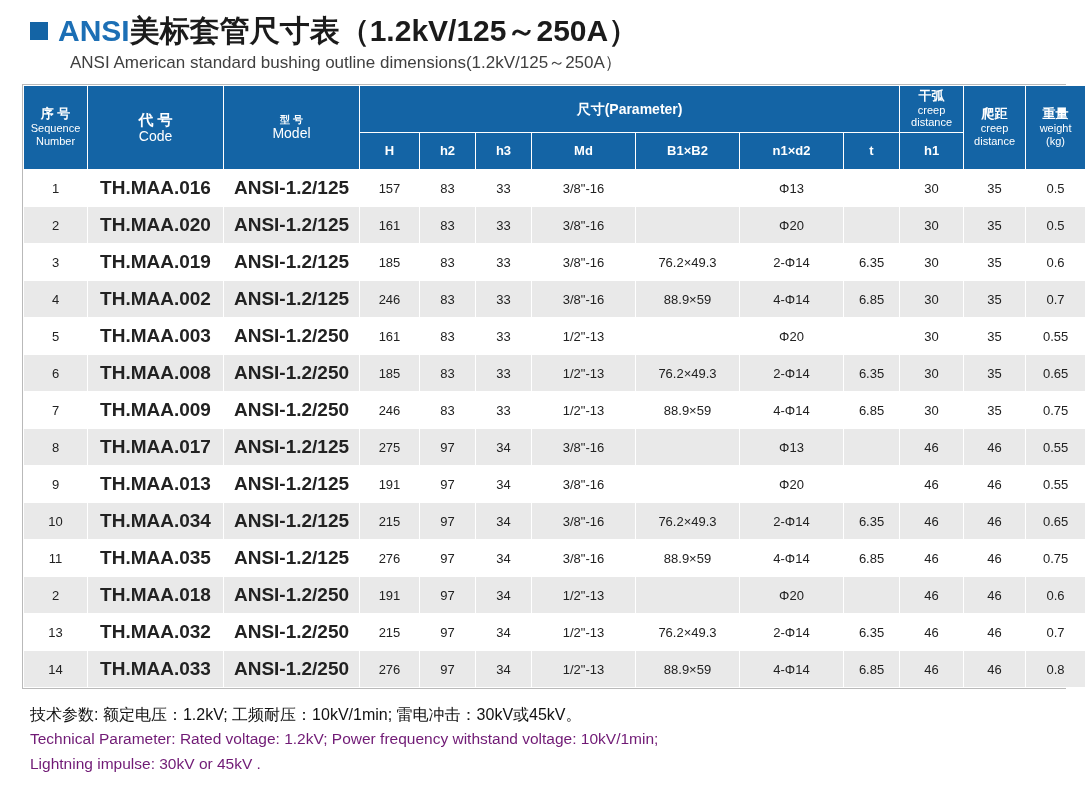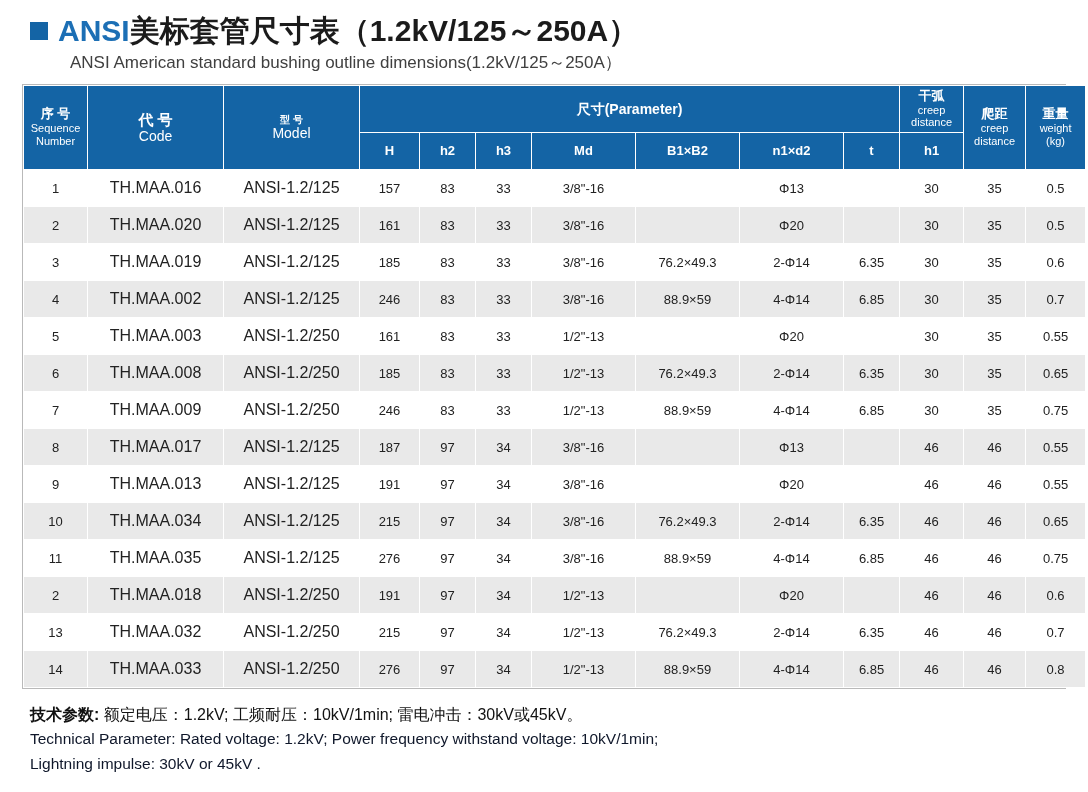--- a/index.html
+++ b/index.html
@@ -89,45 +89,45 @@
 
   tbody td {
     height: 36px;
     border: 1px solid #ffffff;
     color: #222;
     font-size: 13px;
   }
   tbody tr.odd td { background: #ffffff; }
   tbody tr.even td { background: #e9e9e9; }
   tbody td.seq { font-size: 13px; }
-  tbody td.code, tbody td.model { font-size: 16px; }
+  tbody td.code, tbody td.model { font-size: 19px; font-weight: bold; }
 
   
   .table-wrap {
     border: 1px solid #b9b9b9;
     width: 1042px;
     margin: 0 auto;
     box-sizing: content-box;
   }
 
   
   .notes {
     margin: 14px 0 0 16px;
     line-height: 1.45;
   }
   .note-cn {
     font-size: 16px;
     color: #111;
   }
   .note-cn .lead {
-    font-weight: bold;
+    font-weight: normal;
   }
   .note-en {
     font-size: 15.5px;
-    color: #0f172a;
+    color: #701a75;
     margin-top: 2px;
   }
 </style>
 </head>
 <body>
 
 <div class="page">
 
   <div class="title-row">
     <span class="title-marker"></span>
@@ -299,21 +299,21 @@
             <td>4-Φ14</td>
             <td>6.85</td>
             <td>30</td>
             <td>35</td>
             <td>0.75</td>
           </tr>
           <tr class="even">
             <td class="seq">8</td>
             <td class="code">TH.MAA.017</td>
             <td class="model">ANSI-1.2/125</td>
-            <td>187</td>
+            <td>275</td>
             <td>97</td>
             <td>34</td>
             <td>3/8"-16</td>
             <td></td>
             <td>Φ13</td>
             <td></td>
             <td>46</td>
             <td>46</td>
             <td>0.55</td>
           </tr>

